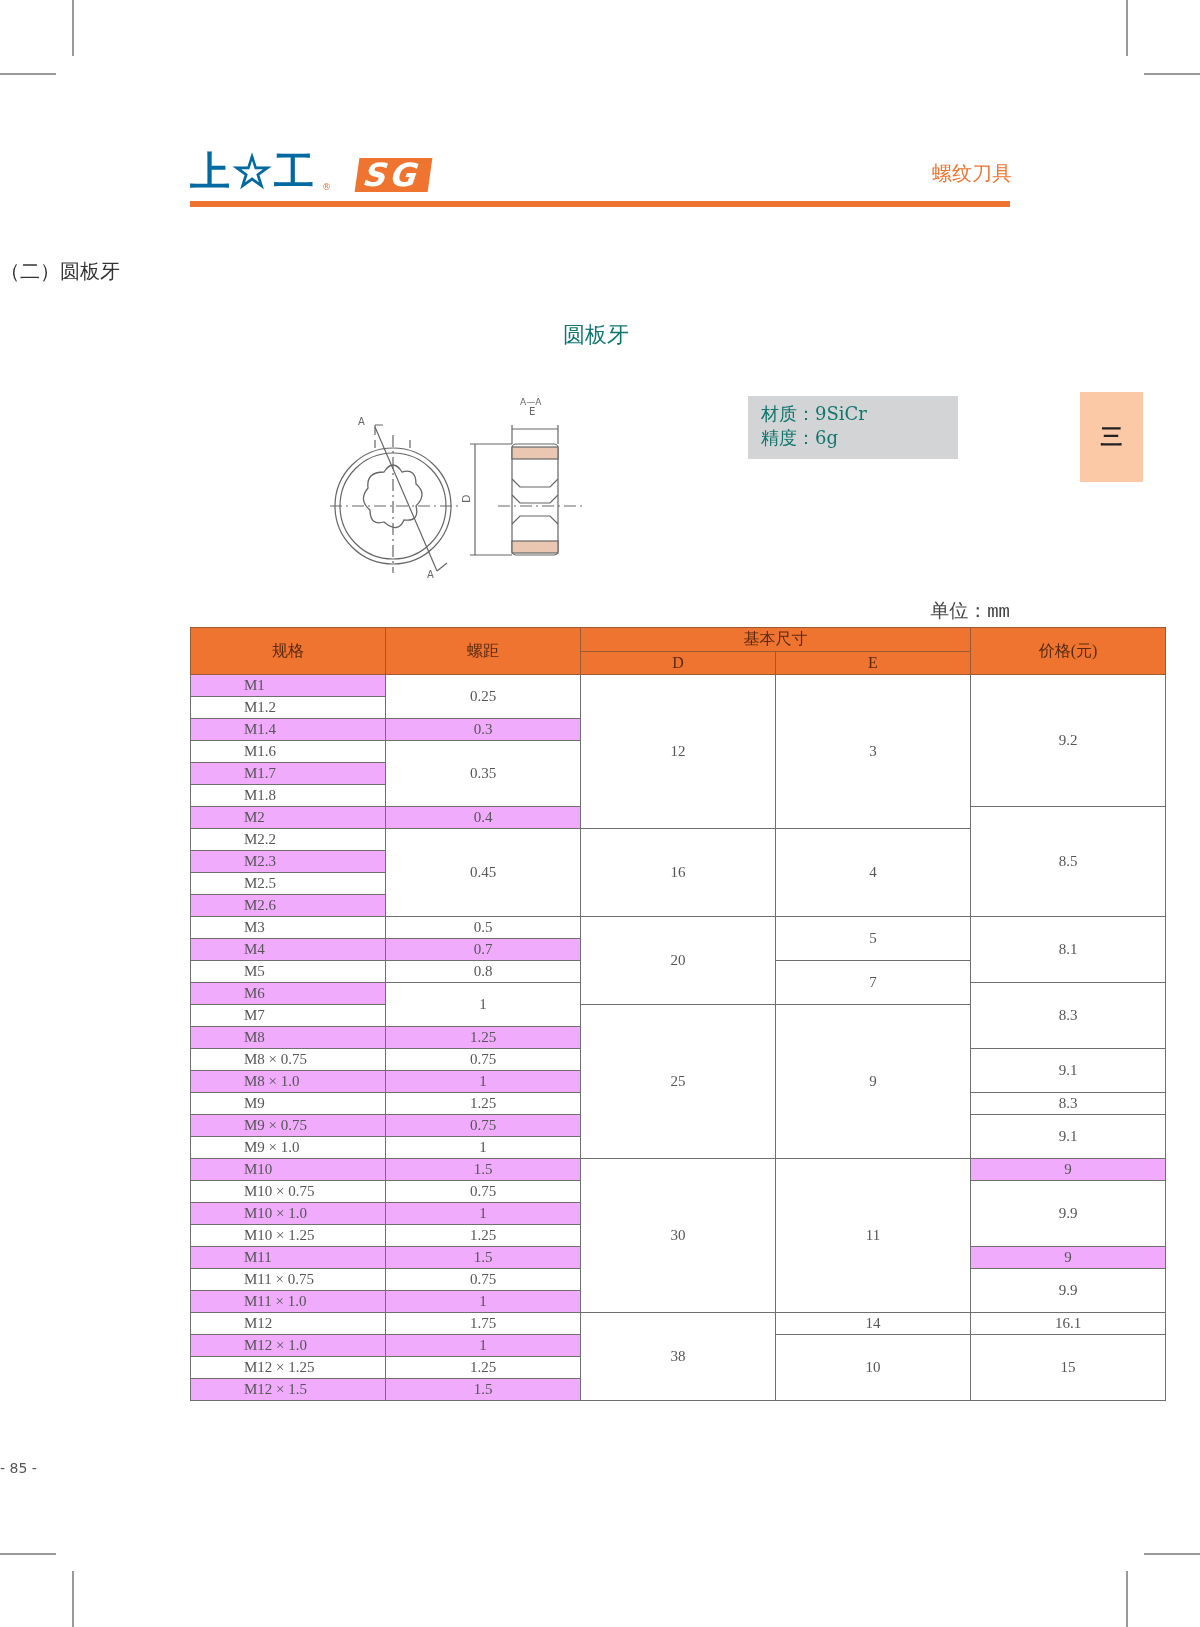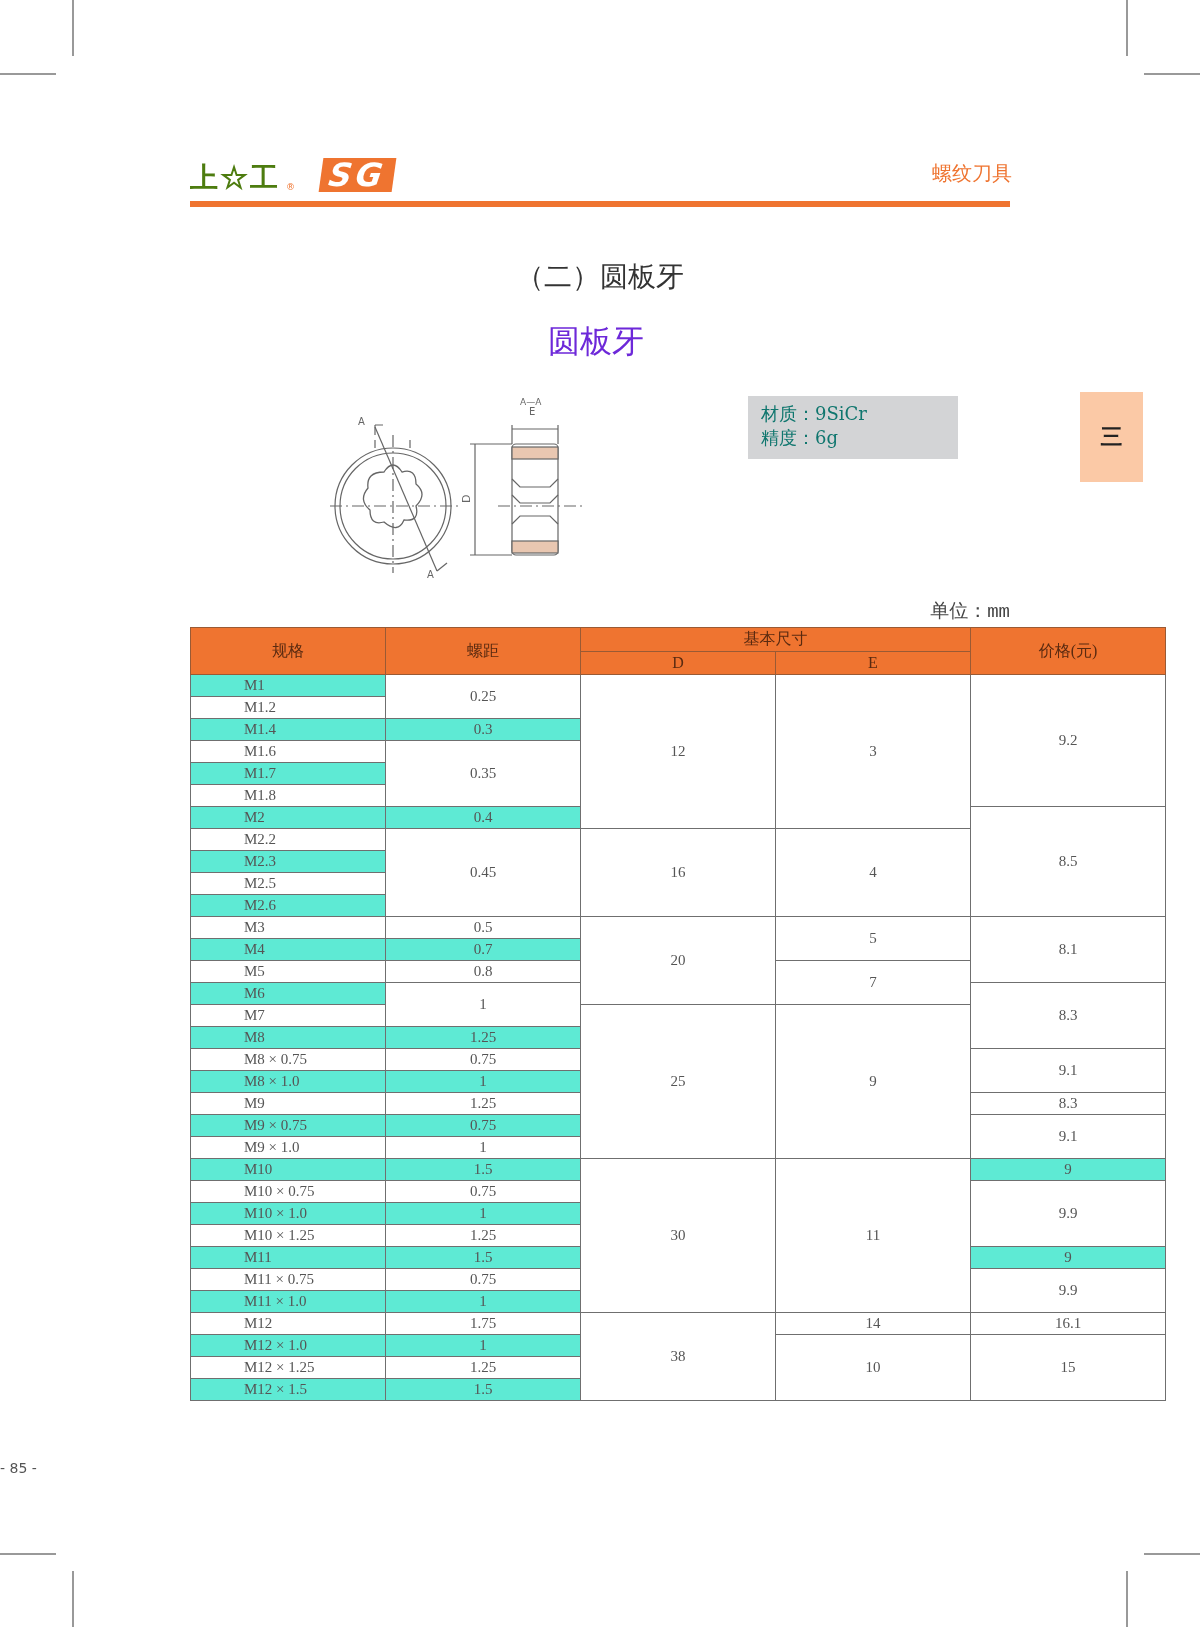--- a/index.html
+++ b/index.html
@@ -1,38 +1,38 @@
 <!DOCTYPE html>
 <html><head>
 <meta charset="utf-8">
 <style>
   html, body { margin: 0; padding: 0; background: #ffffff; }
   body { width: 1200px; height: 1627px; position: relative; overflow: hidden;
          font-family: "DejaVu Sans", "Liberation Sans", sans-serif; color: #333; }
   .crop { position: absolute; background: #999; }
   .header-logo { position: absolute; left: 190px; top: 150px; height: 42px; display: flex; align-items: flex-end; gap: 6px; }
-  .logo-cn { color: #4d7c0f; font-size: 28px; font-weight: bold; letter-spacing: 2px; font-family: Liberation Sans, sans-serif; line-height: 1; }
+  .logo-cn { color: #0369a1; font-size: 40px; font-weight: bold; letter-spacing: 2px; font-family: Liberation Serif, serif; line-height: 1; }
   .logo-reg { color: #ef7430; font-size: 9px; }
   .logo-sg { background: #ef7430; color: #fff; font-weight: bold; font-style: italic; font-size: 32px; line-height: 34px; padding: 0 8px; margin-left: 20px; letter-spacing: 4px; font-family: "DejaVu Sans", sans-serif; transform: skewX(-8deg); }
   .header-title { position: absolute; right: 188px; top: 160px; color: #ef7430; font-size: 20px; }
   .header-rule { position: absolute; left: 190px; top: 201px; width: 820px; height: 6px; background: #ef7430; }
-  .section-title { position: absolute; left: 0; width: 1200px; top: 258px; text-align: center; font-size: 28px; color: #333; }
-  .sub-title { position: absolute; left: 0; width: 1192px; top: 320px; text-align: center; font-size: 32px; color: #6d28d9; }
+  .section-title { position: absolute; left: 0; width: 1200px; top: 258px; text-align: left; font-size: 20px; color: #333; }
+  .sub-title { position: absolute; left: 0; width: 1192px; top: 320px; text-align: center; font-size: 22px; color: #0f766e; }
   .drawing { position: absolute; left: 320px; top: 395px; width: 285px; height: 185px; }
   .spec-box { position: absolute; left: 748px; top: 396px; width: 210px; height: 63px; background: #d3d4d6; padding: 6px 13px; box-sizing: border-box; font-family: "DejaVu Serif", serif; font-size: 18px; line-height: 24px; color: #0f766e; }
   .side-tab { position: absolute; left: 1080px; top: 392px; width: 63px; height: 90px; background: #fbc9a6; display: flex; align-items: center; justify-content: center; font-size: 22px; font-weight: bold; color: #222; }
   .unit { position: absolute; right: 190px; top: 598px; font-size: 19px; color: #444; font-family: Liberation Mono, monospace; }
   table.spec { position: absolute; left: 190px; top: 627px; width: 976px; border-collapse: collapse; table-layout: fixed;
                font-family: "Liberation Serif", "DejaVu Serif", serif; font-size: 15px; color: #555; }
   table.spec th { background: #ef7430; color: #5a2a10; font-weight: normal; border: 1px solid #9a5a34; font-size: 16px; }
   table.spec thead tr.h1 th { height: 21px; }
   table.spec thead tr.h2 th { height: 20px; }
   table.spec td { border: 1px solid #6f6f6f; text-align: center; height: 21px; padding: 0; background: #fff; }
   table.spec td.spec-cell { text-align: left; padding-left: 53px; }
-  table.spec td.gray { background: #5eead4; margin-top: 32px; }
+  table.spec td.gray { background: #f0abfc; margin-top: 32px; }
   .page-num { position: absolute; left: 0; width: 1200px; top: 1460px; text-align: left; font-size: 14px; color: #555; }
 </style>
 </head>
 <body>
 
 <div class="crop" style="left:72px;top:0;width:2px;height:56px;"></div>
 <div class="crop" style="left:0;top:73px;width:56px;height:2px;"></div>
 <div class="crop" style="left:1126px;top:0;width:2px;height:56px;"></div>
 <div class="crop" style="left:1144px;top:73px;width:56px;height:2px;"></div>
 <div class="crop" style="left:72px;top:1571px;width:2px;height:56px;"></div>

